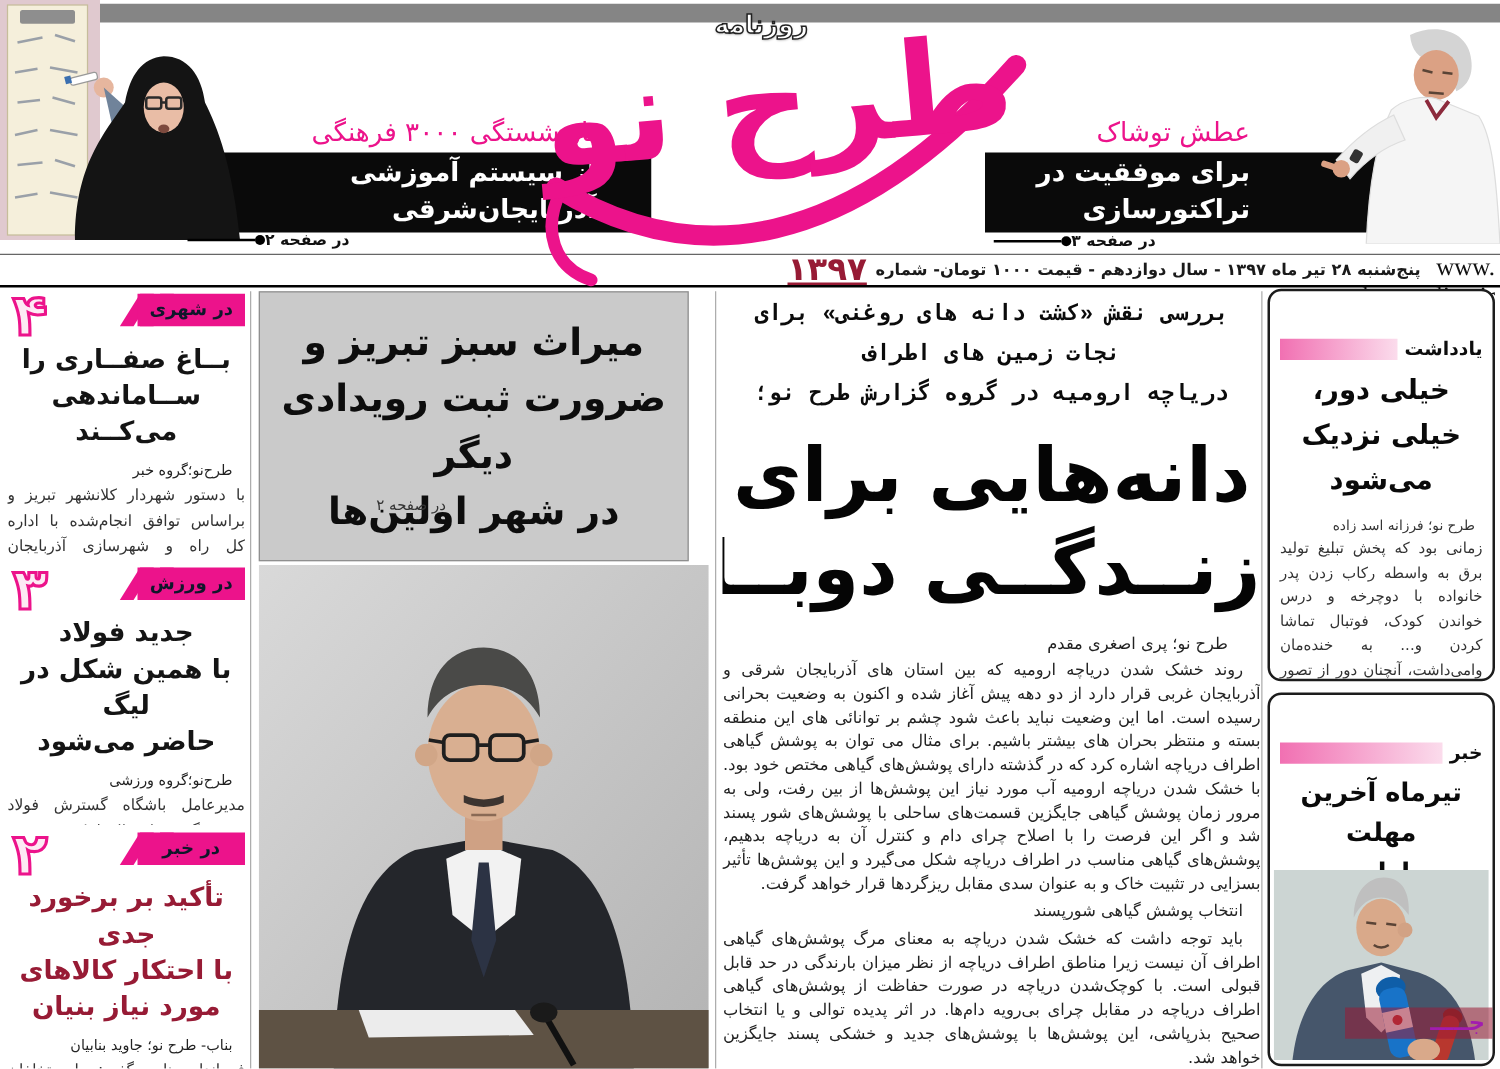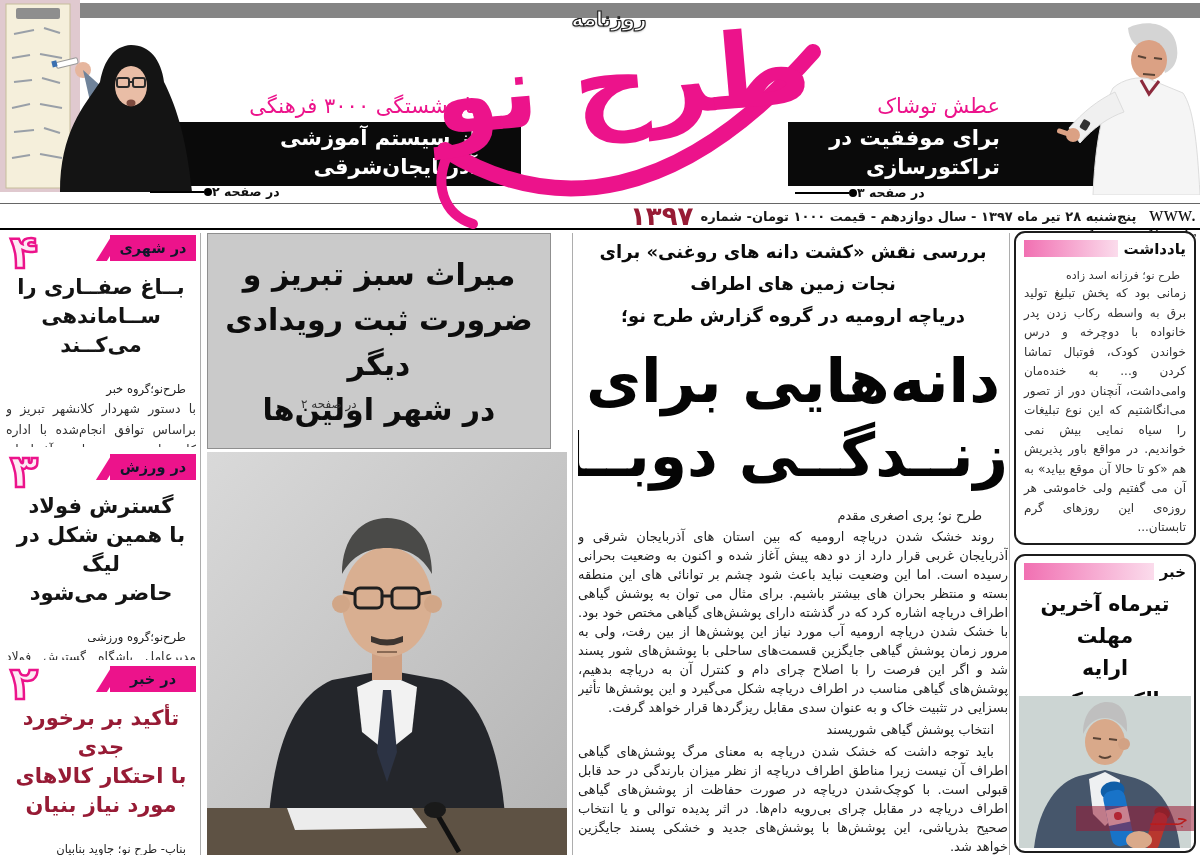--- a/index.html
+++ b/index.html
@@ -28,78 +28,78 @@
   .dashdot::after{content:"";position:absolute;right:-8px;top:-3px;width:8px;height:8px;border-radius:50%;background:#000;}
 
   .photo-teacher{left:0;top:0;z-index:6;}
   .photo-coach{left:1053px;top:16px;z-index:6;}
 
   
   .rule-top{left:0;top:203px;width:1200px;height:1px;background:#666;}
   .rule-bottom{left:0;top:228px;width:1200px;height:2px;background:#000;}
   .dateline{left:630px;top:204px;direction:rtl;display:flex;align-items:center;gap:7px;white-space:nowrap;}
   .dateline .dtext{font-size:13px;font-weight:bold;color:#1a1a1a;}
-  .dateline .issue{font-size:26px;font-weight:bold;color:var(--maroon,#971b35);line-height:24px;}
+  .dateline .issue{font-size:26px;font-weight:bold;color:var(--maroon,#971b35);line-height:24px;text-decoration:underline;}
   .website{left:1020px;top:203px;width:176px;direction:ltr;text-align:right;
            font-family:"Liberation Serif","DejaVu Serif",serif;font-size:20px;color:#111;}
 
   
   .vr{top:233px;width:1px;height:622px;background:#adadad;}
   .vr1{left:200px;}.vr2{left:572px;}.vr3{left:1009px;}
 
   
   .lsec{position:absolute;left:6px;width:190px;overflow:hidden;direction:rtl;}
   .lsec-head{position:relative;height:30px;}
   .lsec-label{position:absolute;right:0;top:2px;width:86px;height:26px;background:var(--pink,#ec138b);
               color:#0f172a;font-size:14.5px;font-weight:bold;display:flex;align-items:center;justify-content:center;}
   .lsec-slash{position:absolute;top:2px;width:11px;height:26px;background:var(--pink,#ec138b);transform:skewX(-32deg);}
   .sl1{left:98px;}.sl2{left:114px;}
   .lsec-num{position:absolute;left:4px;top:-4px;font-size:46px;font-weight:bold;line-height:1;
             color:#fdeaf4;-webkit-text-stroke:2.5px var(--pink,#ec138b);}
   .lsec-headline{margin-top:10px;text-align:center;font-size:21px;line-height:29px;font-weight:bold;color:#141414;}
   .lsec-headline.maroon{color:var(--maroon,#971b35);}
-  .lsec-byline{margin-top:22px;font-size:11.5px;color:#222;text-align:right;padding-right:10px;}
+  .lsec-byline{margin-top:9px;font-size:11.5px;color:#222;text-align:right;padding-right:10px;}
   .lsec-body{margin-top:3px;font-size:12.5px;line-height:20.5px;text-align:justify;color:#333;}
 
   
   .graybox{left:207px;top:233px;width:344px;height:216px;background:var(--gray-box-bg,#cacaca);
            border:1px solid #8f8f8f;box-sizing:border-box;}
   .graybox .gb-headline{margin-top:18px;text-align:center;font-size:30px;line-height:45px;font-weight:bold;color:#0d0d0d;}
   .gb-pageref{position:absolute;left:93px;top:163px;font-size:12px;color:#333;}
   .photo-official{left:207px;top:452px;}
 
   
   .center-col{left:578px;top:236px;width:430px;overflow:hidden;direction:rtl;}
-  .kicker{text-align:center;font-size:18px;line-height:32px;font-weight:bold;color:#0b0b0b;}
+  .kicker{text-align:center;font-size:18px;line-height:32px;font-weight:bold;color:#0b0b0b;font-family:Liberation Mono, monospace;}
   .main-headline{margin-top:12px;text-align:center;font-size:60px;line-height:74px;font-weight:800;
                  color:#050505;white-space:nowrap;}
   .main-byline{margin-top:16px;font-size:13px;color:#222;text-align:right;padding-right:26px;}
   .main-body{margin-top:4px;font-size:13px;line-height:19px;text-align:justify;color:#232323;}
   .main-body p{margin:0;text-indent:14px;}
   .main-body .subhead{font-weight:normal;margin:3px 0;text-indent:14px;}
 
   
   .rbox{position:absolute;left:1014px;width:182px;border:2px solid #1c1c1c;border-radius:11px;
         background:#fff;box-sizing:border-box;padding:7px 8px;overflow:hidden;direction:rtl;}
-  .rbox-head{display:flex;align-items:flex-start;gap:6px;}
+  .rbox-head{display:flex;align-items:flex-end;gap:6px;margin-top:30px;}
   .rbox-label{font-size:15px;font-weight:bold;color:#0d0d0d;white-space:nowrap;}
   .rbox-bar{flex:1;height:17px;background:linear-gradient(to left,#fbdcec,#f170b2);}
   .rbox-headline{text-align:center;font-weight:bold;color:#0a0a0a;margin-top:7px;}
   .box1 .rbox-headline{font-size:22px;line-height:36px;}
   .box2 .rbox-headline{font-size:20.5px;line-height:32px;}
   .rbox-byline{font-size:11px;color:#333;text-align:right;padding-right:6px;margin-top:11px;}
   .rbox-body{font-size:12px;line-height:19.5px;text-align:justify;color:#333;margin-top:2px;}
   .rbox-pageref{font-size:11.5px;color:#222;margin-top:2px;}
   .box1{top:231px;height:314px;}
   .box2{top:554px;height:299px;}
   .box2 .rbox-pageref{text-align:left;margin-top:4px;}
   .photo-speaker{position:absolute;left:3px;bottom:3px;}
   .watermark{position:absolute;right:-2px;bottom:20px;width:104px;height:25px;
              background:rgba(155,27,53,.55);display:flex;align-items:center;padding:0 8px;
-             color:#b91c1c;font-weight:normal;font-size:18px;z-index:3;}
+             color:#a21caf;font-weight:bold;font-size:18px;z-index:3;}
 </style>
 </head>
 <body>
 
 <div class="page">
 
   <div class="abs topbar"></div>
   <div class="abs badge">روزنامه</div>
 
   <svg class="abs logo-svg" width="420" height="232" viewBox="0 0 420 232">
@@ -208,21 +208,21 @@
   </div>
 
   <div class="lsec" style="top:452px;height:208px;">
     <div class="lsec-head">
       <span class="lsec-num">۳</span>
       <span class="lsec-slash sl1"></span>
       <span class="lsec-slash sl2"></span>
       <div class="lsec-label">در ورزش</div>
     </div>
     <div class="lsec-headline">
-      <div>گسترش فولاد</div>
+      <div>جدید فولاد</div>
       <div>با همین شکل در لیگ</div>
       <div>حاضر می‌شود</div>
     </div>
     <div class="lsec-byline">طرح‌نو؛گروه ورزشی</div>
     <div class="lsec-body">مدیرعامل باشگاه گسترش فولاد تبریز، گفت: احتمال اینکه دو هفته مسابقات خانگی ما به جای ورزشگاه بنیان دیزل در ورزشگاه یادگار امام برگزار شود وجود دارد...</div>
   </div>
 
   <div class="lsec" style="top:664px;height:191px;">
     <div class="lsec-head">
       <span class="lsec-num">۲</span>
@@ -296,20 +296,24 @@
       <p>با در نظر گرفتن بحران خشکی دریاچه ارومیه که سیاست جلوگیری از کشت محصولات کشاورزی با مصرف بالای آب را در پی داشته است، به نظر می رسد باید ساختار کشاورزی منطقه را با اهلی کردن و کاشت گیاهان دارویی مناسب در حاشیه این دریاچه که اکثراً نیز مقاوم به کم‌آبی هستند، تغییر داد. همچنین با توجه به مطالعات انجام شده مقاومت بالا به شوری و پایین بودن نیاز آبی از عواملی است که امکان انتخاب گیاه روغنی گلرنگ برای کشت در حاشیه دریاچه ارومیه مناسب است...</p>
     </div>
 
   </div>
 
   <div class="rbox box1">
     <div class="rbox-head">
       <span class="rbox-label">یادداشت</span>
       <span class="rbox-bar"></span>
     </div>
+    <div class="rbox-headline">
+      <div>خیلی دور،</div>
+      <div>خیلی نزدیک می‌شود</div>
+    </div>
     <div class="rbox-byline">طرح نو؛ فرزانه اسد زاده</div>
     <div class="rbox-body">زمانی بود که پخش تبلیغ تولید برق به واسطه رکاب زدن پدر خانواده با دوچرخه و درس خواندن کودک، فوتبال تماشا کردن و... به خنده‌مان وامی‌داشت، آنچنان دور از تصور می‌انگاشتیم که این نوع تبلیغات را سیاه نمایی بیش نمی خواندیم. در مواقع باور پذیریش هم «کو تا حالا آن موقع بیاید» به آن می گفتیم ولی خاموشی هر روزه‌ی این روزهای گرم تابستان...</div>
 
   </div>
 
   <div class="rbox box2">
     <div class="rbox-head">
       <span class="rbox-label">خبر</span>
       <span class="rbox-bar"></span>
     </div>

